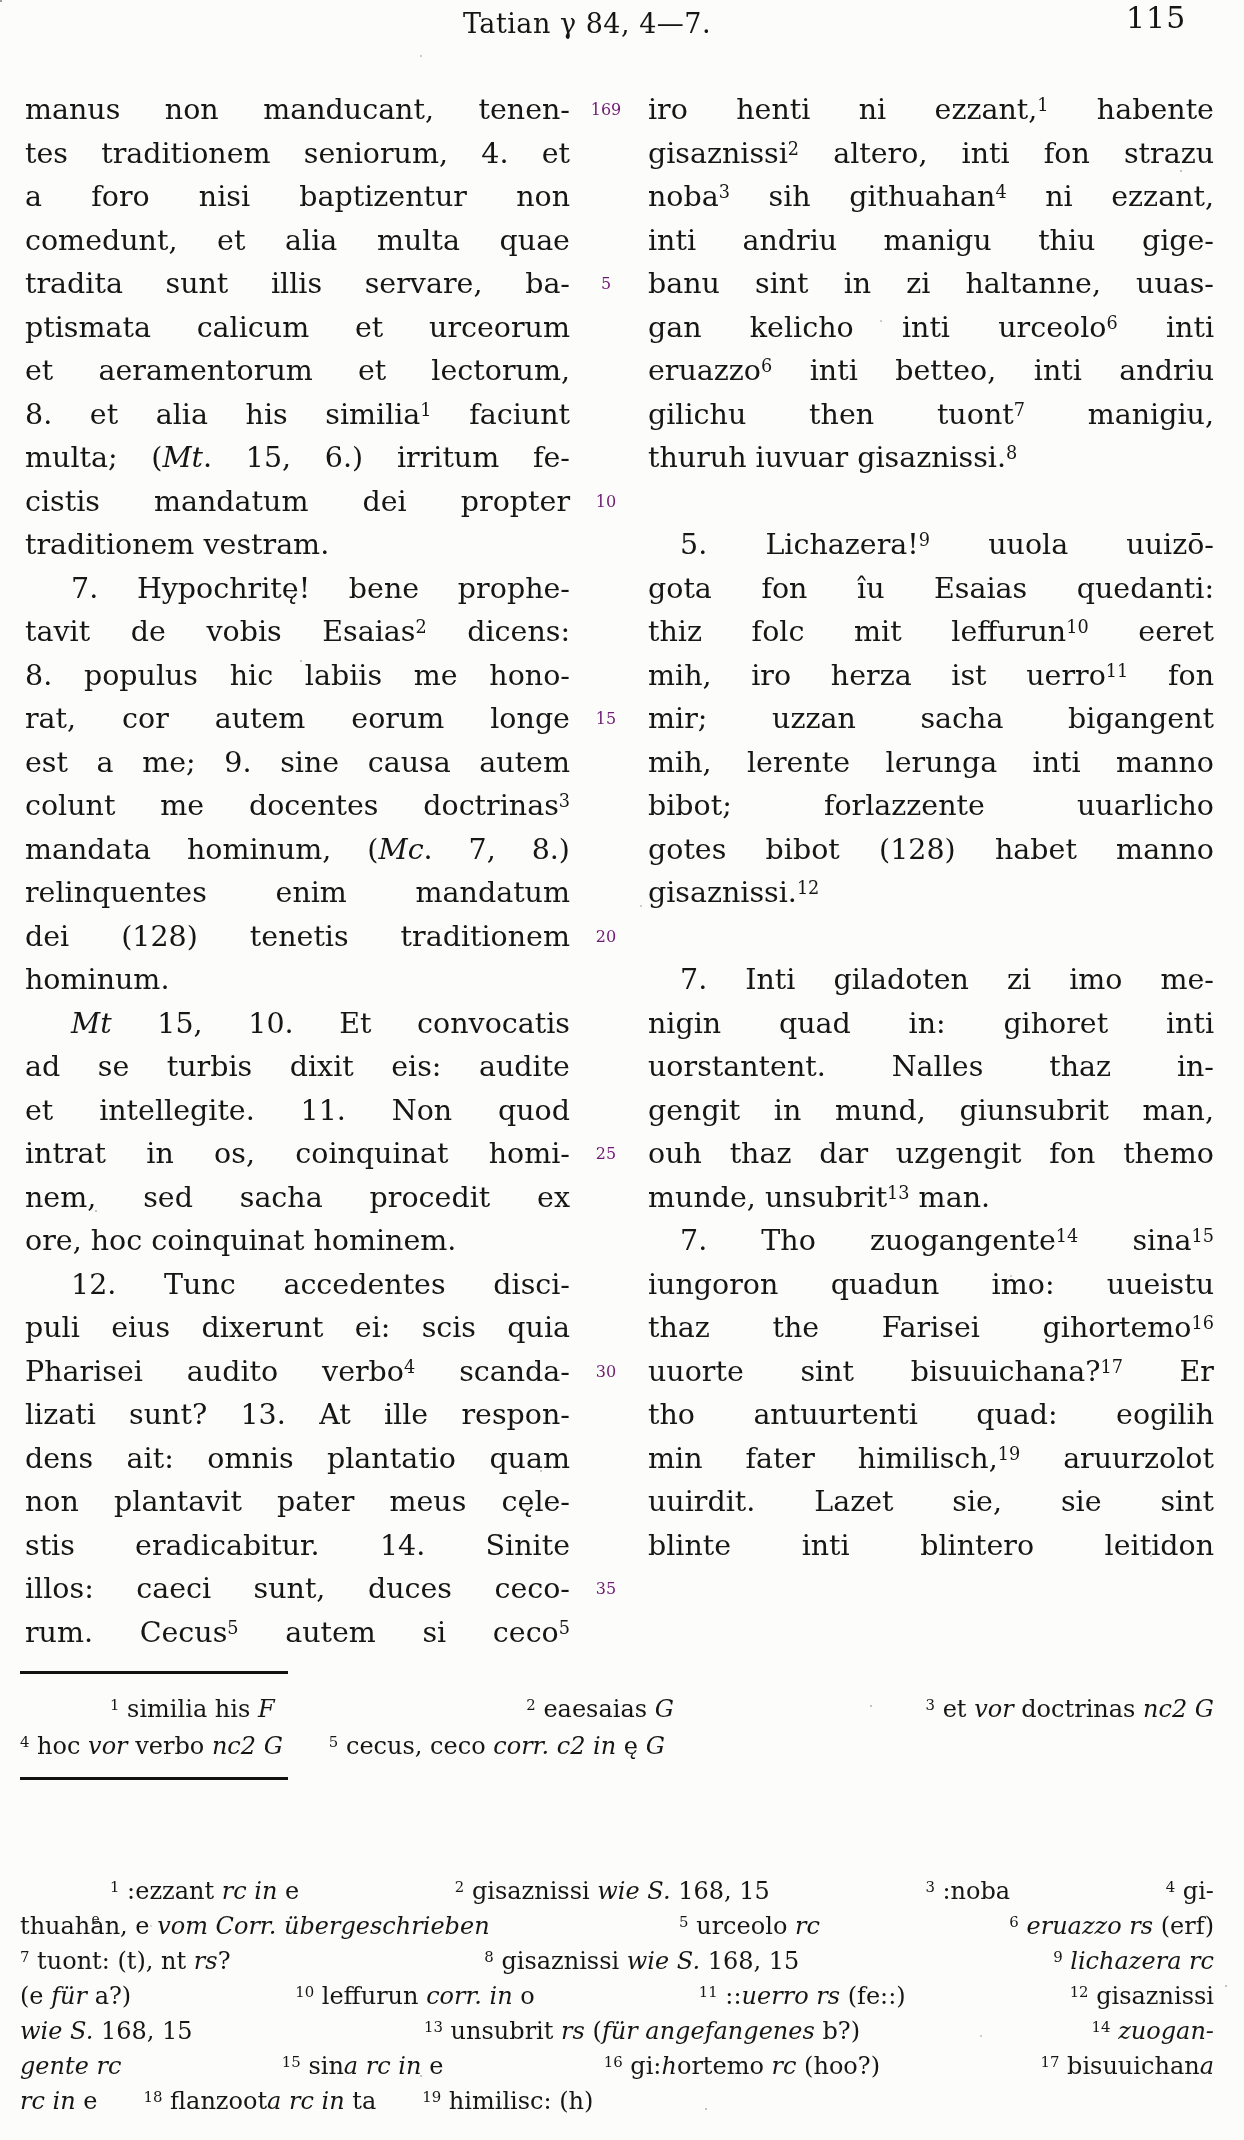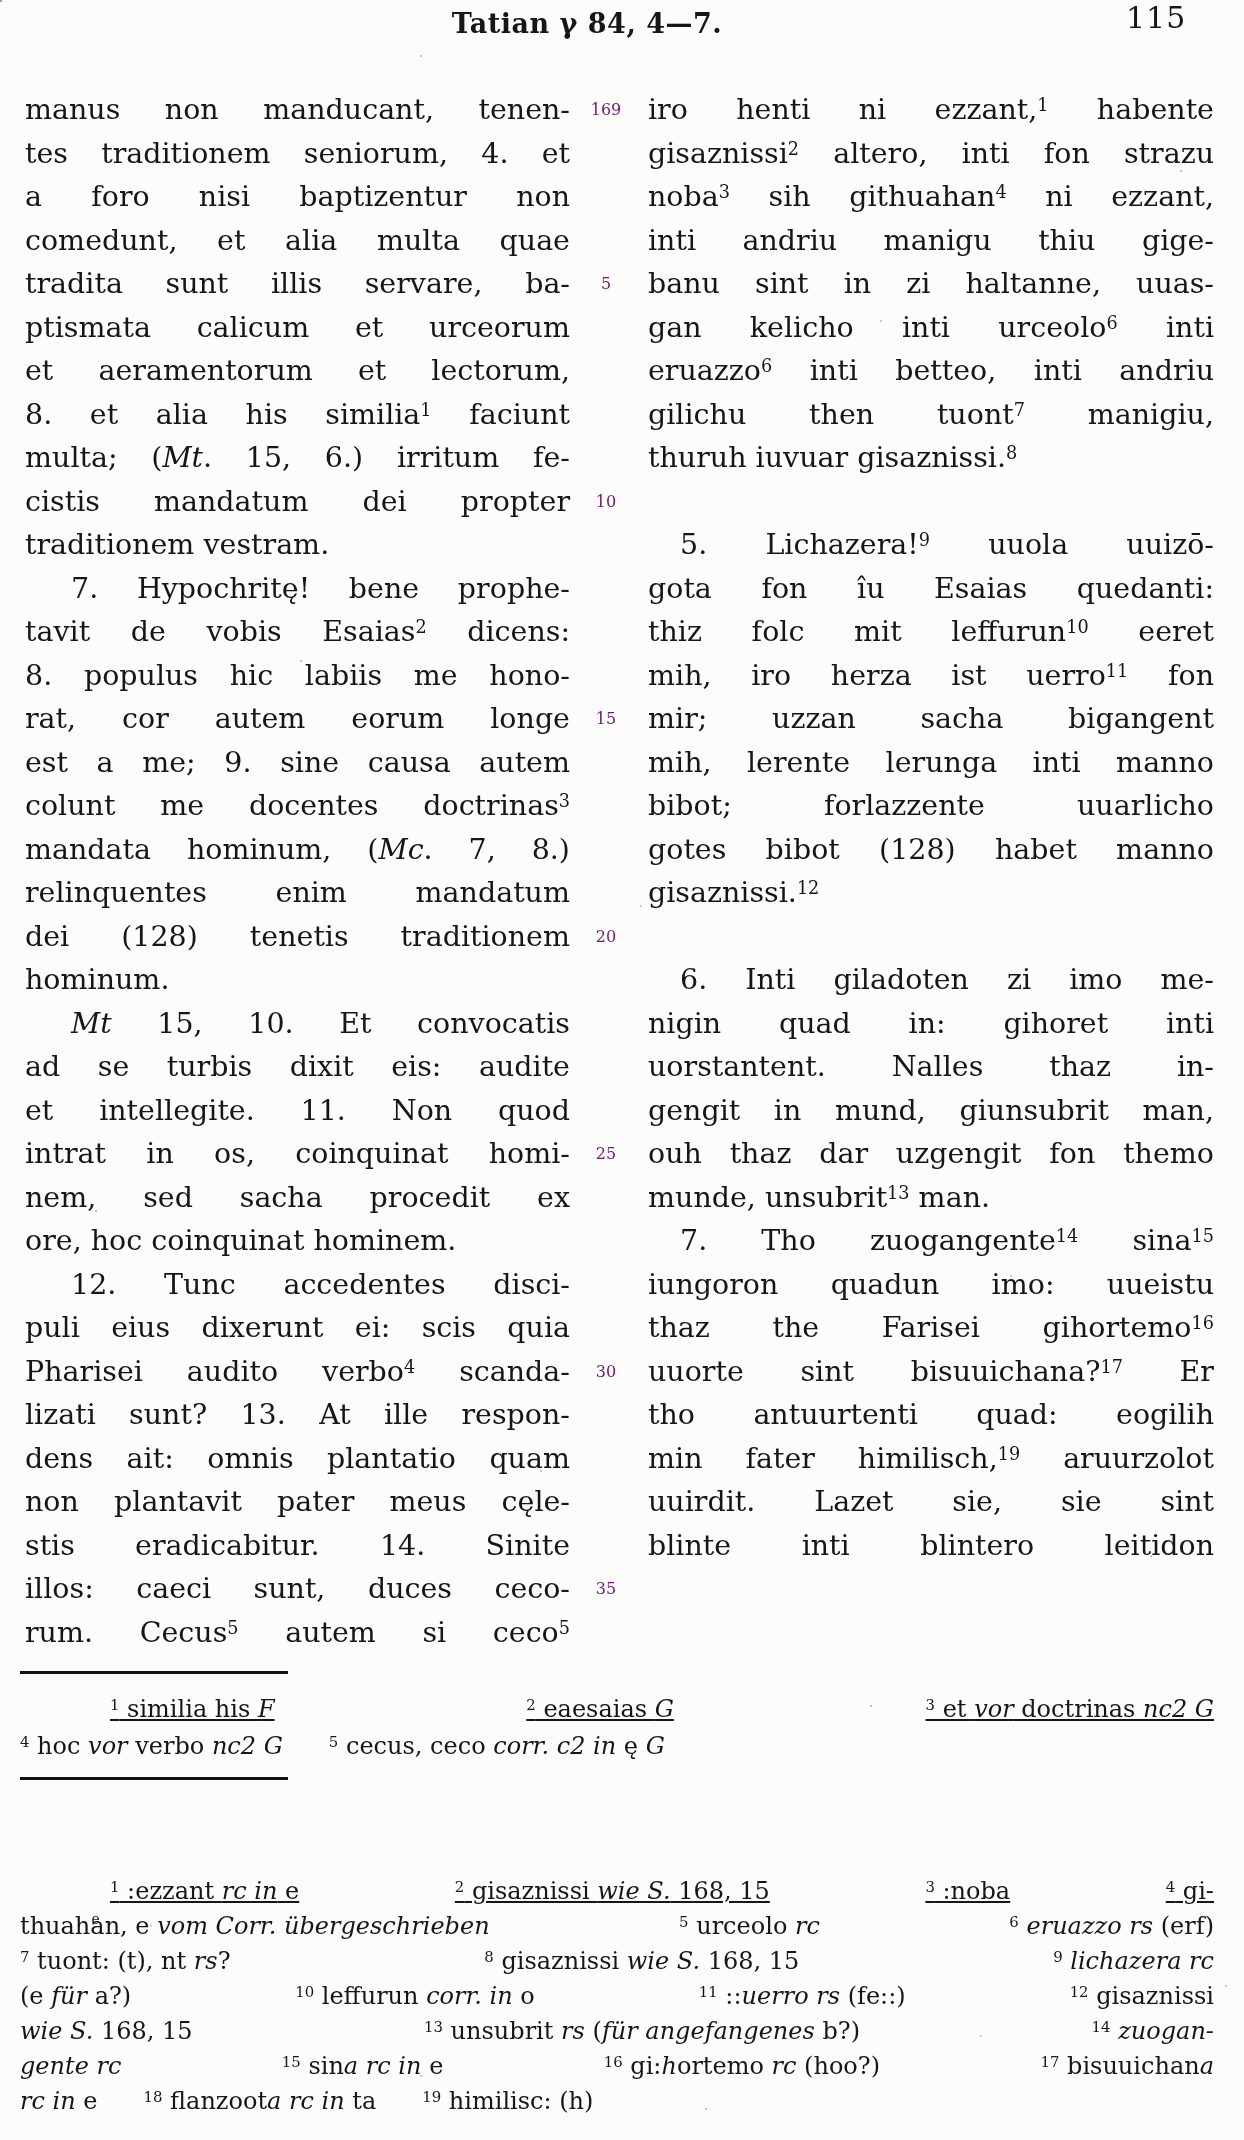--- a/index.html
+++ b/index.html
@@ -6,21 +6,21 @@
   body{
     width:1244px;height:2140px;position:relative;overflow:hidden;
     background:#fcfcfa;color:#161616;
     font-family:"DejaVu Serif","Liberation Serif",serif;
     -webkit-font-smoothing:antialiased;
   }
   .page{position:absolute;inset:0;}
   
   .hdr-title{
     position:absolute;top:8px;left:0;width:1174px;text-align:center;
-    font-size:27px;font-weight:bold;letter-spacing:.5px;
+    font-size:27px;font-weight:normal;letter-spacing:.5px;
   }
   .hdr-page{
     position:absolute;top:0px;left:1126px;width:90px;
     font-size:30px;font-weight:normal;letter-spacing:1px;
   }
   
   .col{position:absolute;top:88px;}
   .col-left {left:25px;width:545px;}
   .col-num  {left:572px;width:68px;text-align:center;}
   .col-right{left:648px;width:566px;}
@@ -36,21 +36,21 @@
   .fnrule{position:absolute;left:20px;width:268px;height:3px;background:#121212;}
   #rule1{top:1671px;}
   #rule2{top:1777px;}
   .fnblock{position:absolute;left:20px;width:1194px;font-size:24px;}
   #fn1{top:1691px;}
   #fn2{top:1874px;}
   .fnline{height:37px;line-height:37px;white-space:nowrap;}
   #fn2 .fnline{height:35px;line-height:35px;}
   .fnline.spread{display:flex;justify-content:space-between;}
   .fnline.spread .fnseg{white-space:nowrap;}
-  .fnline.findent{padding-left:90px;text-decoration:underline;}
+  .fnline.findent{padding-left:90px;}
   .fngap{display:inline-block;width:46px;}
   
   .ovr{position:relative;}
   .ov{position:absolute;left:.08em;bottom:.92em;font-size:58%;line-height:1;}
   
   .speck{
     position:absolute;top:0;left:0;width:2px;height:2px;border-radius:50%;
     background:rgba(20,20,20,.55);
     box-shadow:
       420px 55px 0 rgba(0,0,0,.25), 1180px 170px 0 rgba(0,0,0,.3),
@@ -160,21 +160,21 @@
       <div class="line just ind-r">5. Lichazera!<sup>9</sup> uuola uuizō-</div>
       <div class="line just">gota fon îu Esaias quedanti:</div>
       <div class="line just">thiz folc mit leffurun<sup>10</sup> eeret</div>
       <div class="line just">mih, iro herza ist uerro<sup>11</sup> fon</div>
       <div class="line just">mir; uzzan sacha bigangent</div>
       <div class="line just">mih, lerente lerunga inti manno</div>
       <div class="line just">bibot; forlazzente uuarlicho</div>
       <div class="line just">gotes bibot (128) habet manno</div>
       <div class="line al-left">gisaznissi.<sup>12</sup></div>
       <div class="line al-left"></div>
-      <div class="line just ind-r">6. Inti giladoten zi imo me-</div>
+      <div class="line just ind-r">7. Inti giladoten zi imo me-</div>
       <div class="line just">nigin quad in: gihoret inti</div>
       <div class="line just">uorstantent. Nalles thaz in-</div>
       <div class="line just">gengit in mund, giunsubrit man,</div>
       <div class="line just">ouh thaz dar uzgengit fon themo</div>
       <div class="line al-left">munde, unsubrit<sup>13</sup> man.</div>
       <div class="line just ind-r">7. Tho zuogangente<sup>14</sup> sina<sup>15</sup></div>
       <div class="line just">iungoron quadun imo: uueistu</div>
       <div class="line just">thaz the Farisei gihortemo<sup>16</sup></div>
       <div class="line just">uuorte sint bisuuichana?<sup>17</sup> Er</div>
       <div class="line just">tho antuurtenti quad: eogilih</div>

